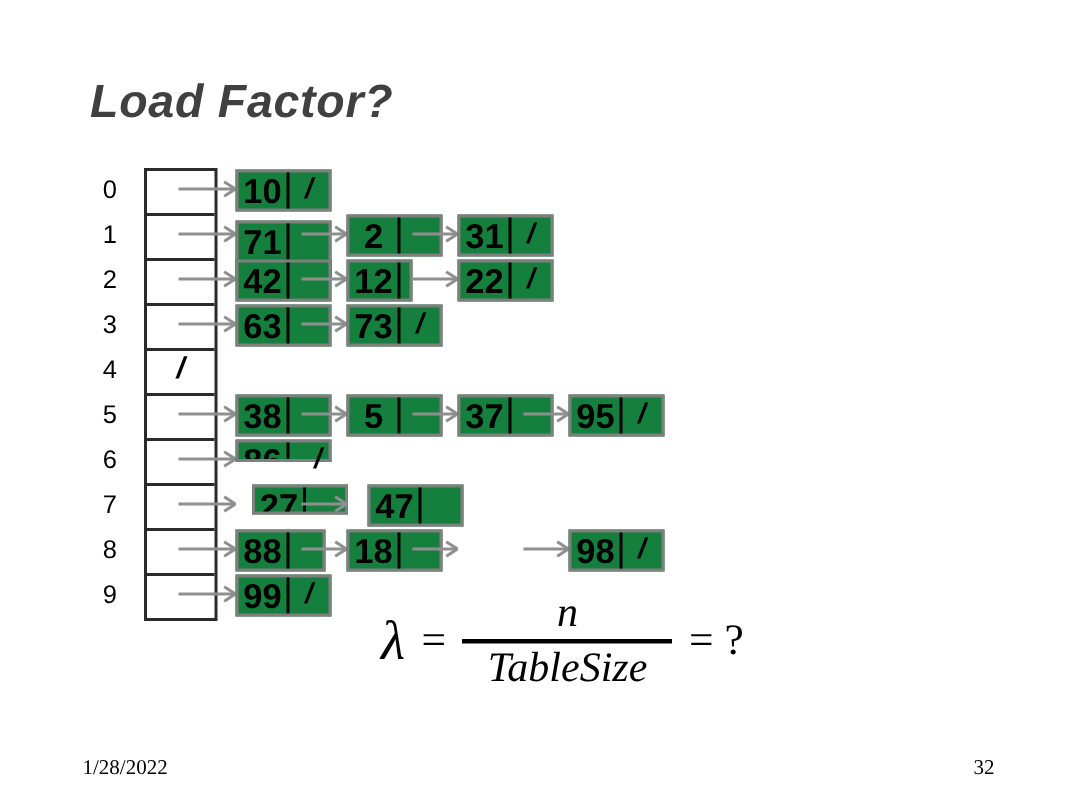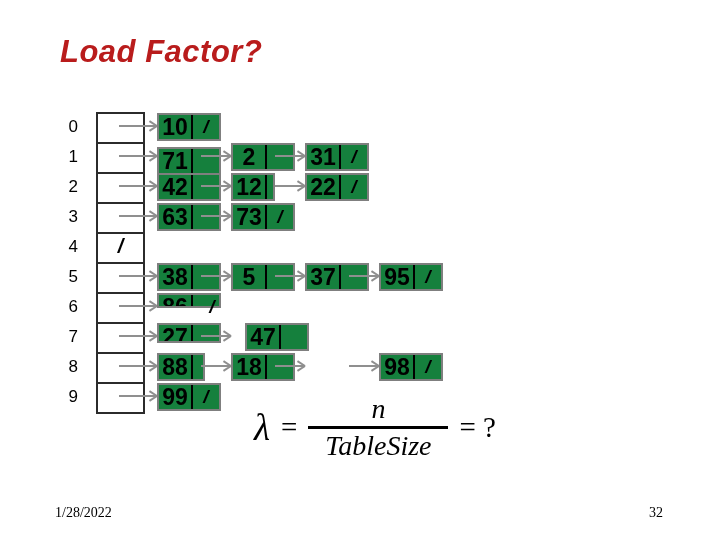--- a/index.html
+++ b/index.html
@@ -3,22 +3,22 @@
 <meta charset="utf-8">
 <style>
   * { margin:0; padding:0; box-sizing:border-box; }
   html,body { background:#fff; }
   #slide {
     position:relative; width:720px; height:540px; background:#ffffff;
     overflow:hidden; font-family:"Liberation Sans", sans-serif; color:#000;
   }
   .abs { position:absolute; }
   #title {
-    left:60px; top:34px; font-size:31px; font-weight:bold; font-style:italic;
-    letter-spacing:0.5px; color:#b91c1c; white-space:nowrap;
+    left:60px; top:50px; font-size:31px; font-weight:bold; font-style:italic;
+    letter-spacing:0.5px; color:#404040; white-space:nowrap;
   }
   
   .bucket-frame { border:2px solid #2b2b2b; background:#fff; }
   .bucket-divider { background:#2b2b2b; }
   .bucket-label { font-size:17px; text-align:right; color:#000; }
   .bucket-null { text-align:center; font-weight:bold; font-style:italic; font-size:20px; }
   
   .node { border:2px solid #7f7f7f; background:#15803d; display:flex; }
   .node .val {
     width:34px; border-right:2px solid #000; font-weight:bold; font-size:23px;
@@ -142,32 +142,32 @@
         <div class="ptr">/</div>
       </div>
       <div class="bucket-label" style="position: absolute; left: 50px; top: 297px; width: 28px;">6</div>
       <div class="arrow" style="position: absolute; left: 119px; top: 305px; width: 38px;"></div>
       <div class="node" style="position: absolute; left: 157px; top: 293px; width: 64px; height: 15px; gap: 12px;">
         <div class="val">86</div>
         <div class="ptr">/</div>
       </div>
       <div class="bucket-label" style="position: absolute; left: 50px; top: 327px; width: 28px;">7</div>
       <div class="arrow" style="position: absolute; left: 119px; top: 335px; width: 38px;"></div>
-      <div class="node" style="position: absolute; left: 157px; top: 323px; width: 64px; height: 20px;">
+      <div class="node" style="position: absolute; left: 168px; top: 323px; width: 64px; height: 20px;">
         <div class="val">27</div>
         <div class="ptr"></div>
       </div>
       <div class="arrow" style="position: absolute; left: 201px; top: 335px; width: 30px;"></div>
       <div class="node" style="position: absolute; left: 245px; top: 323px; width: 64px; height: 28px;">
         <div class="val">47</div>
         <div class="ptr"></div>
       </div>
       <div class="bucket-label" style="position: absolute; left: 50px; top: 357px; width: 28px;">8</div>
       <div class="arrow" style="position: absolute; left: 119px; top: 365px; width: 38px;"></div>
-      <div class="node" style="position: absolute; left: 157px; top: 353px; width: 48px; height: 28px;">
+      <div class="node" style="position: absolute; left: 157px; top: 353px; width: 60px; height: 28px;">
         <div class="val">88</div>
         <div class="ptr"></div>
       </div>
       <div class="arrow" style="position: absolute; left: 201px; top: 365px; width: 30px;"></div>
       <div class="node" style="position: absolute; left: 231px; top: 353px; width: 64px; height: 28px;">
         <div class="val">18</div>
         <div class="ptr"></div>
       </div>
       <div class="arrow" style="position: absolute; left: 275px; top: 365px; width: 30px;"></div>
       <div class="arrow" style="position: absolute; left: 349px; top: 365px; width: 30px;"></div>

